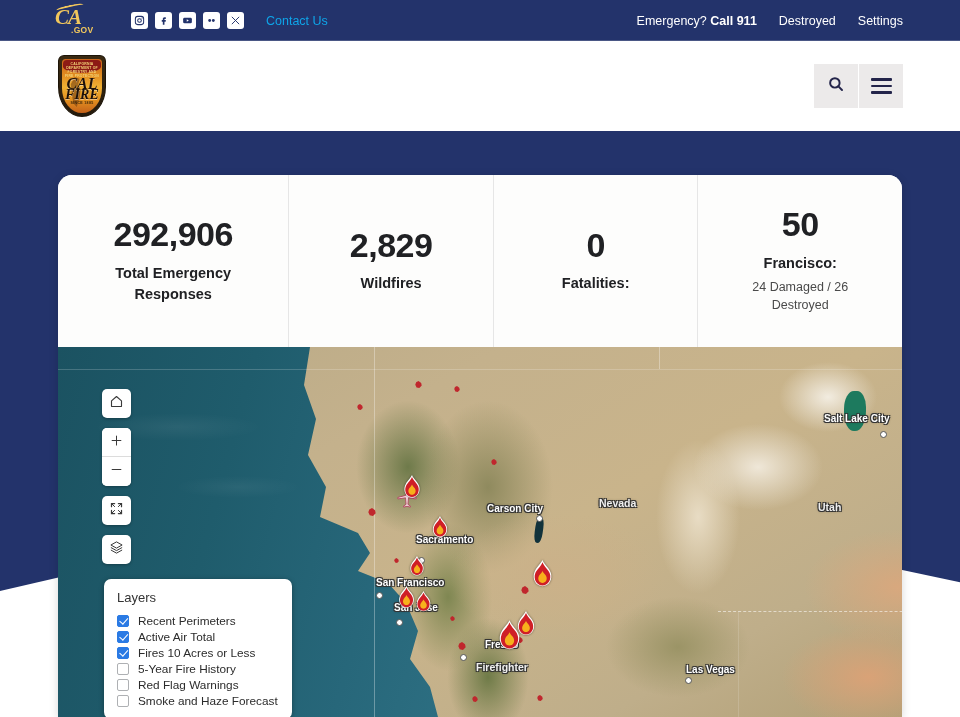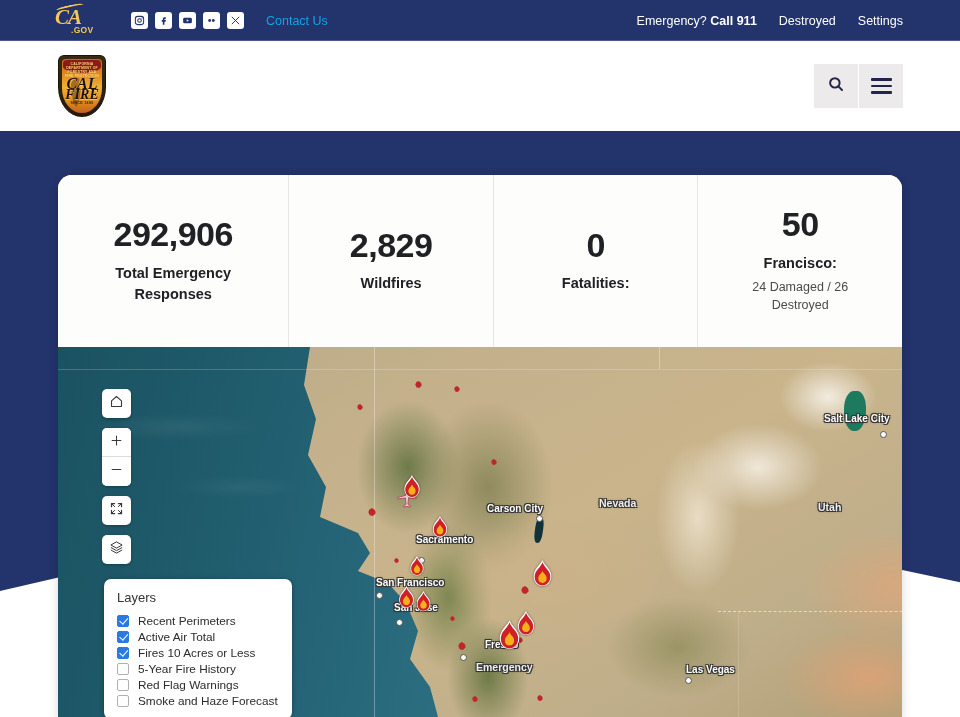--- a/index.html
+++ b/index.html
@@ -441,21 +441,21 @@
 
       <div class="map-label" style="left:766px;top:66px;">Salt Lake City</div>
       <div class="map-label" style="left:429px;top:156px;">Carson City</div>
       <div class="map-label" style="left:358px;top:187px;">Sacramento</div>
       <div class="map-label" style="left:318px;top:230px;">San Francisco</div>
       <div class="map-label" style="left:336px;top:255px;">San Jose</div>
       <div class="map-label" style="left:427px;top:292px;">Fresno</div>
       <div class="map-label" style="left:628px;top:317px;">Las Vegas</div>
       <div class="map-label state" style="left:541px;top:150px;">Nevada</div>
       <div class="map-label state" style="left:760px;top:154px;">Utah</div>
-      <div class="map-label state" style="left:418px;top:314px;">Emergency</div>
+      <div class="map-label state" style="left:418px;top:314px;">Firefighter</div>
 
       <div class="perim-dot" style="left:357px;top:34px;width:7px;height:7px;"></div>
       <div class="perim-dot" style="left:396px;top:39px;width:6px;height:6px;"></div>
       <div class="perim-dot" style="left:299px;top:57px;width:6px;height:6px;"></div>
       <div class="perim-dot" style="left:310px;top:161px;width:8px;height:8px;"></div>
       <div class="perim-dot" style="left:433px;top:112px;width:6px;height:6px;"></div>
       <div class="perim-dot" style="left:463px;top:239px;width:8px;height:8px;"></div>
       <div class="perim-dot" style="left:400px;top:295px;width:8px;height:8px;"></div>
       <div class="perim-dot" style="left:392px;top:269px;width:5px;height:5px;"></div>
       <div class="perim-dot" style="left:459px;top:290px;width:6px;height:6px;"></div>

